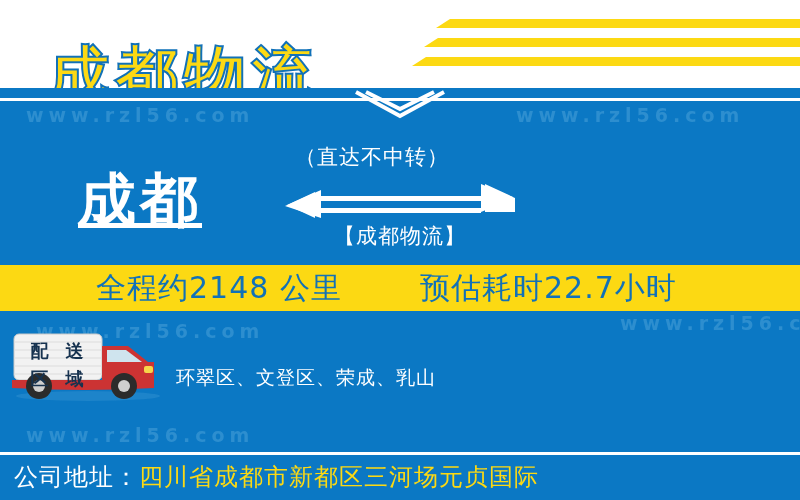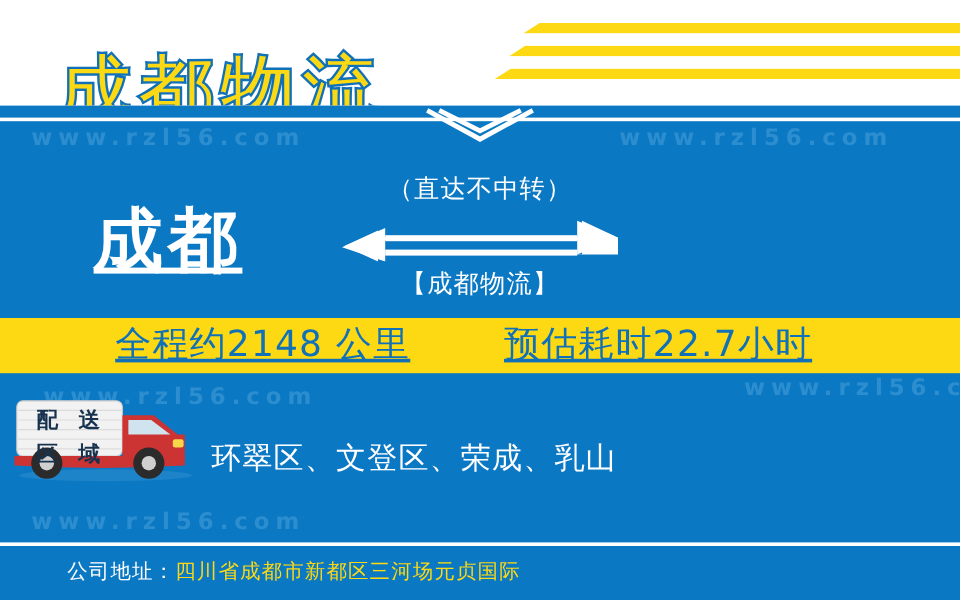--- a/index.html
+++ b/index.html
@@ -63,65 +63,65 @@
   .city {
     position:absolute; top:165px;
     color:#ffffff; font-size:58px; font-weight:bold; letter-spacing:4px;
     white-space:nowrap; line-height:70px;text-decoration:underline;
   }
   .city.from { left:78px; }
   .city.to   { left:540px; }
 
   .mid-top {
     position:absolute; left:295px; top:143px; width:210px;
-    text-align:center; color:#ffffff; font-size:21px; letter-spacing:1px;
+    text-align:left; color:#ffffff; font-size:21px; letter-spacing:1px;
     white-space:nowrap;
   }
   .mid-bot {
     position:absolute; left:295px; top:222px; width:210px;
     text-align:center; color:#ffffff; font-size:21px; letter-spacing:1px;
     white-space:nowrap;
   }
   .arrows { position:absolute; left:285px; top:178px; width:230px; height:40px; }
 
   
   .yellow-band {
     position:absolute; left:0; top:265px; width:800px; height:46px;
     background:#fcd913;
   }
   .band-text {
     position:absolute; top:268px;
     color:#1171b8; font-size:30px; font-weight:normal; letter-spacing:1px;
-    white-space:nowrap; line-height:40px;text-decoration:underline;
+    white-space:nowrap; line-height:40px;
   }
   .band-text.dist { left:96px; }
   .band-text.time { left:420px;text-align:right; }
 
   
   .truck { position:absolute; left:8px; top:330px; width:160px; height:72px; }
   .truck-label {
     position:absolute; left:22px; top:337px;
     width:70px; height:56px;
     display:grid; grid-template-columns:1fr 1fr; grid-template-rows:1fr 1fr;
     align-items:center; justify-items:center;
     color:#16324f; font-size:18px; font-weight:bold;
     line-height:20px;
   }
   .areas {
     position:absolute; left:176px; top:365px;
-    color:#ffffff; font-size:25px; letter-spacing:1px; white-space:nowrap;
+    color:#ffffff; font-size:19px; letter-spacing:1px; white-space:nowrap;
   }
 
   
   .rule-bot {
     position:absolute; left:0; top:452px; width:800px; height:3px; background:#ffffff;
   }
   .footer {
     position:absolute; left:14px; top:460px;
-    white-space:nowrap; font-size:17px; letter-spacing:1px; line-height:34px;margin-left:42px;
+    white-space:nowrap; font-size:24px; letter-spacing:1px; line-height:34px;
   }
   .footer .lbl { color:#ffffff; }
   .footer .addr { color:#fcd913; }
 </style>
 </head>
 <body>
 
 <div id="banner">
 
   <div class="header">

